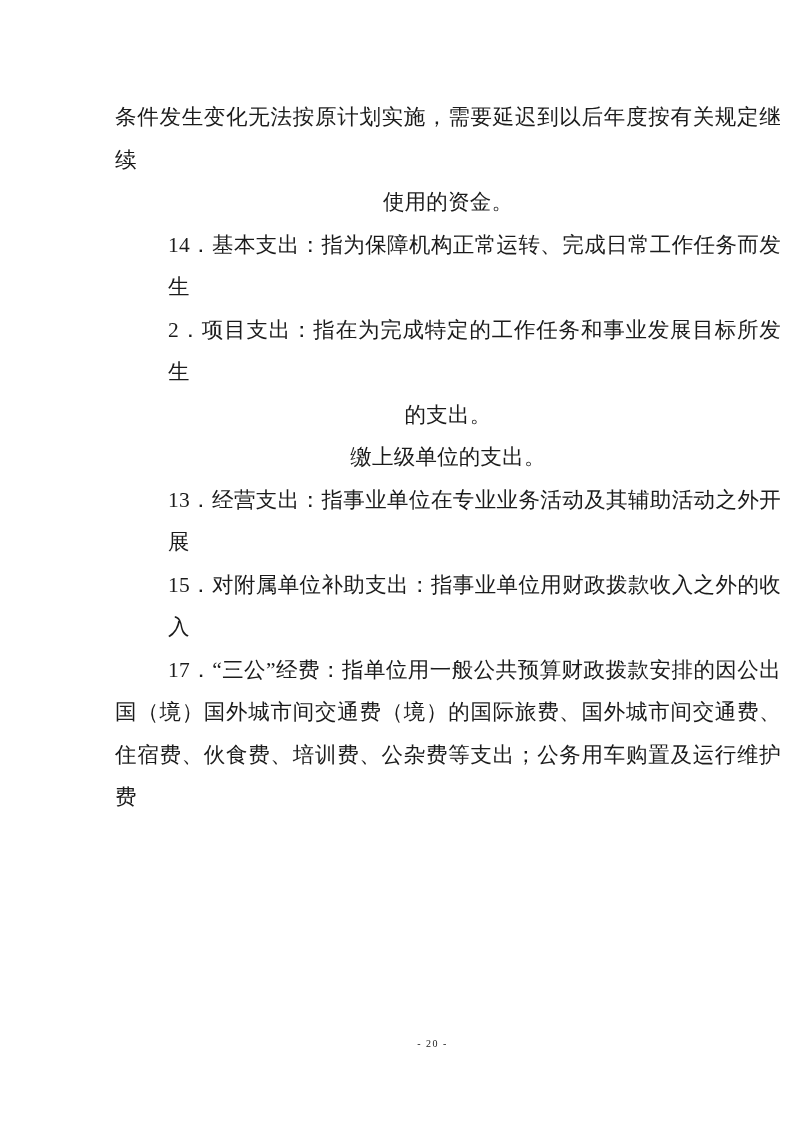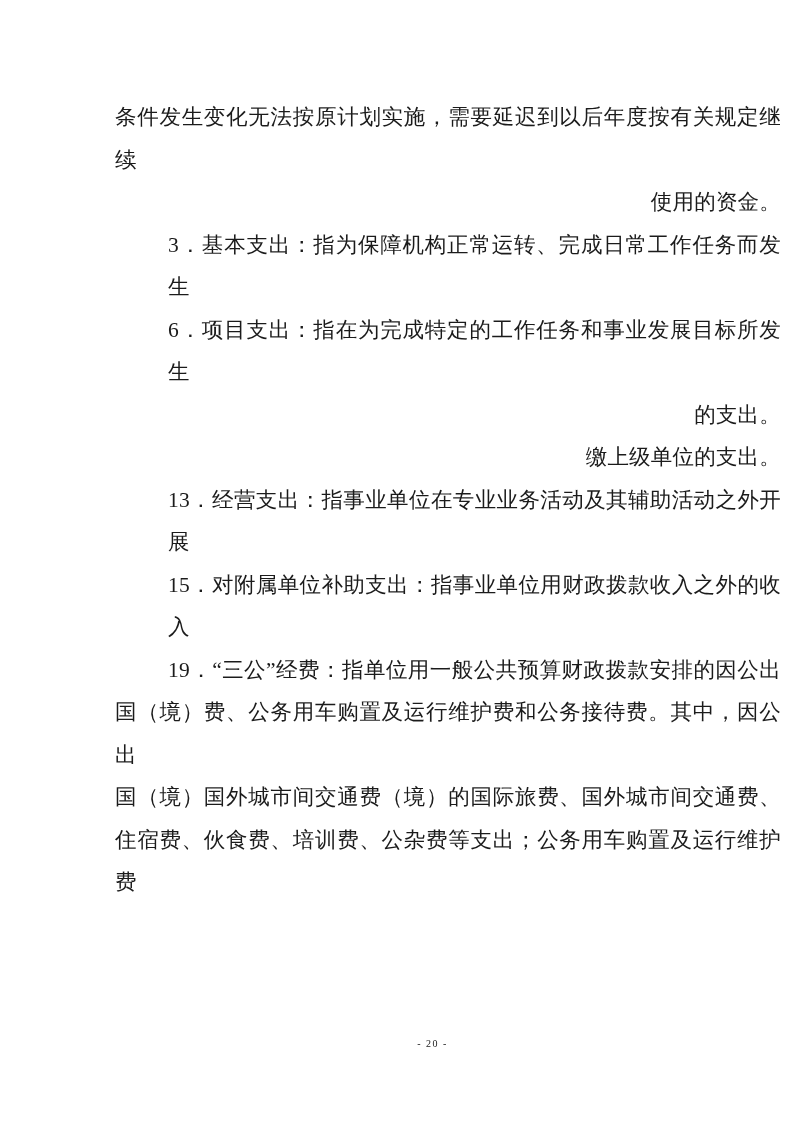--- a/index.html
+++ b/index.html
@@ -22,21 +22,21 @@
     left: 79px;
     top: 96px;
     width: 666px;
     font-size: 21.5px;
     line-height: 42.5px;
     letter-spacing: 0.2px;
     color: #1b1b1b;
   }
   .line {
     white-space: nowrap;
-    text-align: right;
+    text-align: center;
   }
   .line.fill {
     white-space: normal;
     text-align: justify;
     text-align-last: justify;
     text-justify: inter-character;
   }
   .line.indent {
     padding-left: 53px;
   }
@@ -54,25 +54,24 @@
     color: #1b1b1b;
   }
 </style>
 </head>
 <body>
 
 <div class="page">
   <div class="text-block" id="text-block">
       <div class="line fill">条件发生变化无法按原计划实施，需要延迟到以后年度按有关规定继续</div>
       <div class="line">使用的资金。</div>
-      <div class="line fill indent">3．基本支出：指为保障机构正常运转、完成日常工作任务而发生</div>
-      <div class="line fill indent">6．项目支出：指在为完成特定的工作任务和事业发展目标所发生</div>
+      <div class="line fill indent">14．基本支出：指为保障机构正常运转、完成日常工作任务而发生</div>
+      <div class="line fill indent">2．项目支出：指在为完成特定的工作任务和事业发展目标所发生</div>
       <div class="line">的支出。</div>
       <div class="line">缴上级单位的支出。</div>
       <div class="line fill indent">13．经营支出：指事业单位在专业业务活动及其辅助活动之外开展</div>
       <div class="line fill indent">15．对附属单位补助支出：指事业单位用财政拨款收入之外的收入</div>
-      <div class="line fill indent">19．“三公”经费：指单位用一般公共预算财政拨款安排的因公出</div>
-      <div class="line fill">国（境）费、公务用车购置及运行维护费和公务接待费。其中，因公出</div>
+      <div class="line fill indent">17．“三公”经费：指单位用一般公共预算财政拨款安排的因公出</div>
       <div class="line fill">国（境）国外城市间交通费（境）的国际旅费、国外城市间交通费、</div>
       <div class="line fill">住宿费、伙食费、培训费、公杂费等支出；公务用车购置及运行维护费</div>
     </div>
   <div class="page-number">- 20 -</div>
 </div>
 
 </body></html>

